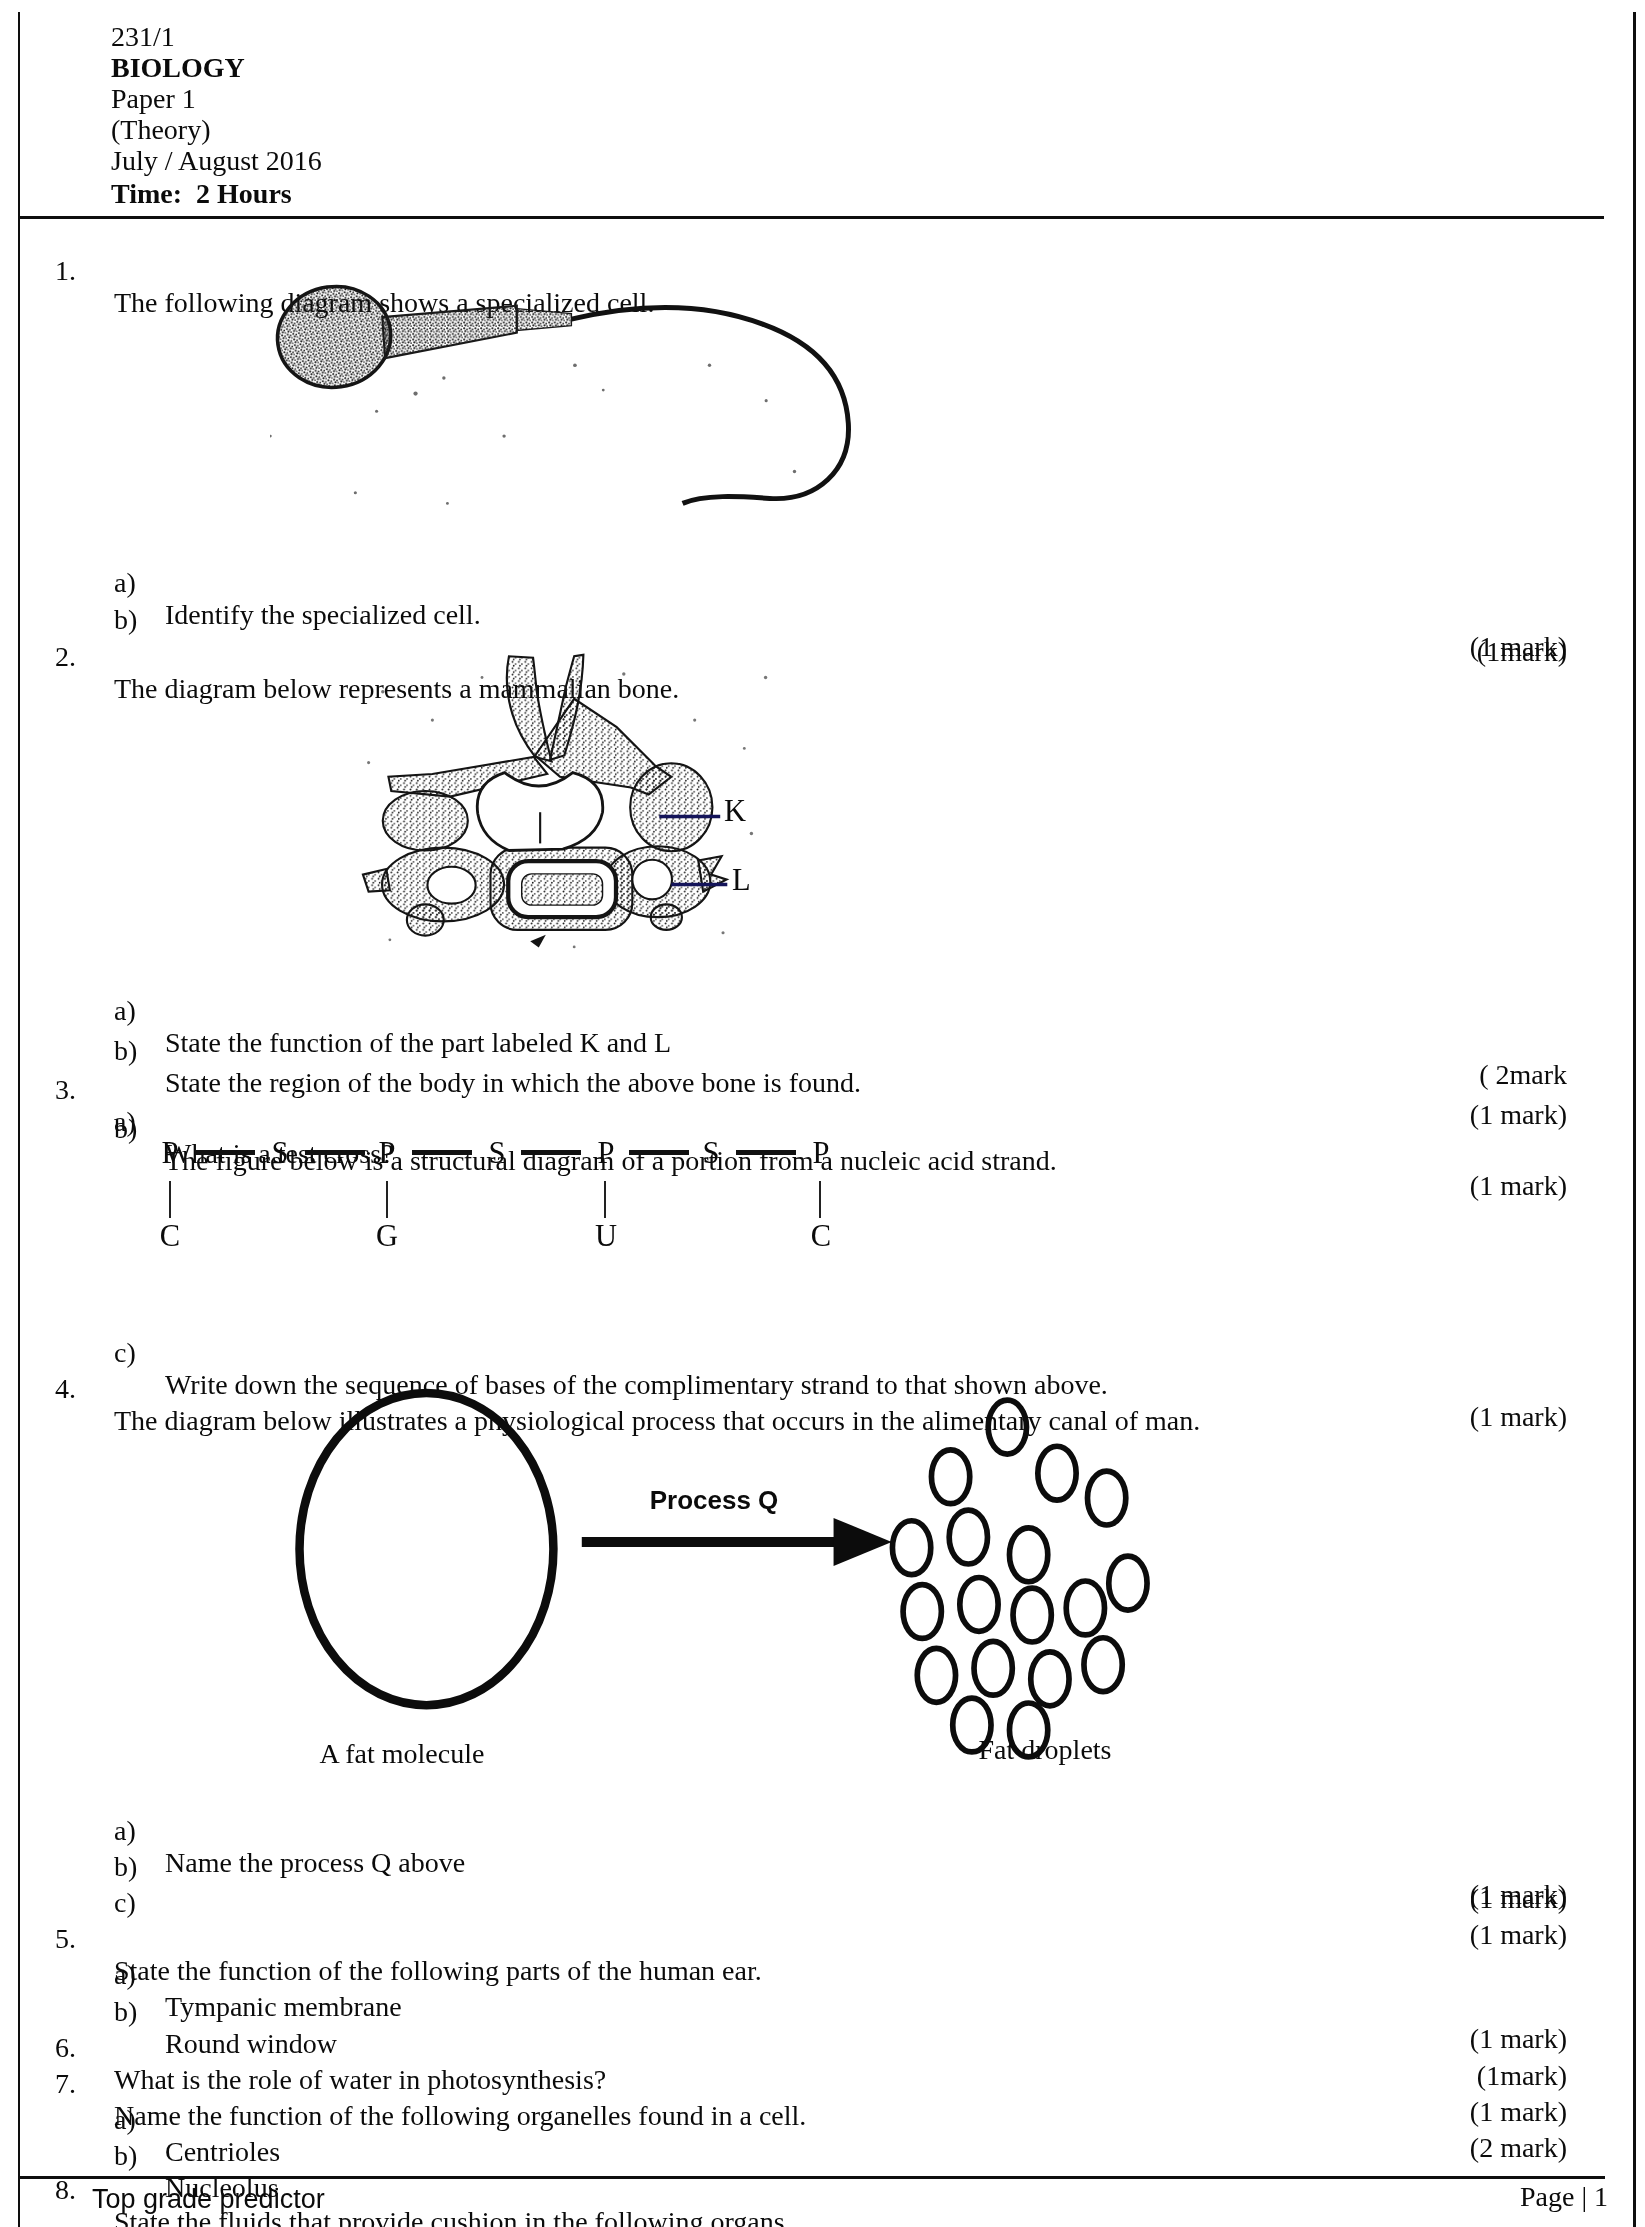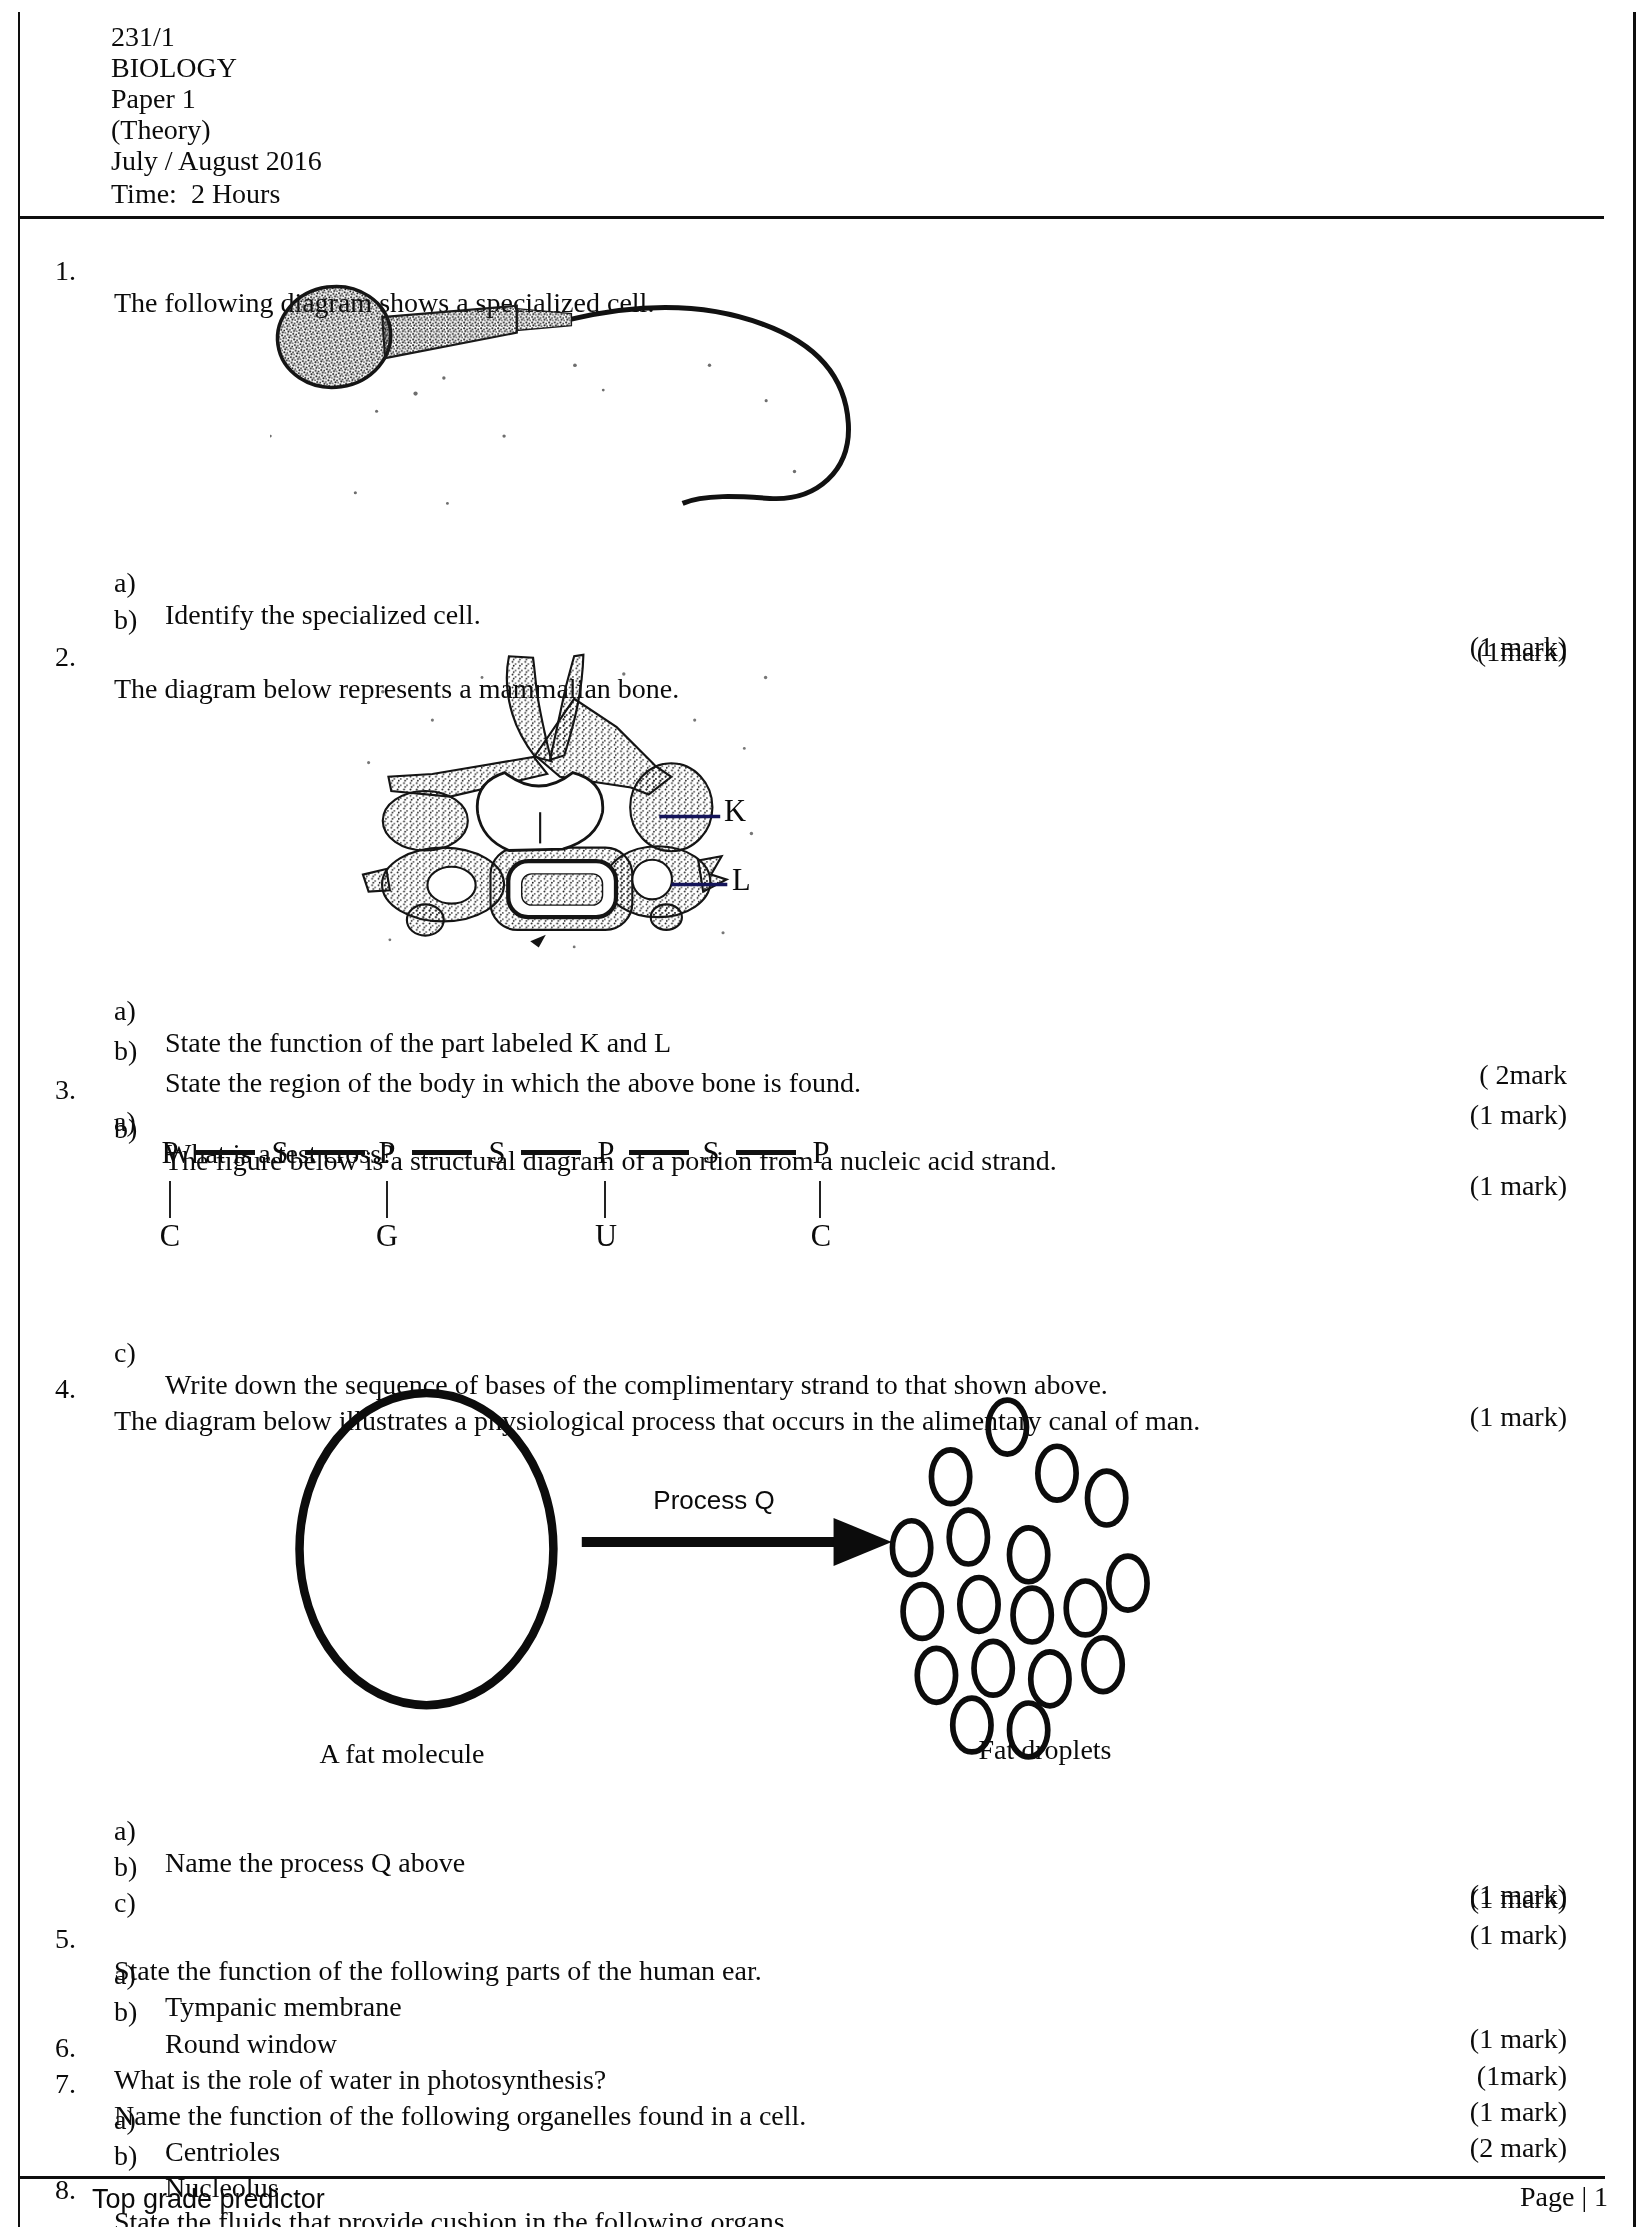--- a/index.html
+++ b/index.html
@@ -5,32 +5,32 @@
   html,body{margin:0;padding:0;background:#ffffff;}
   .page{
     position:relative; width:1646px; height:2227px; background:#ffffff;
     font-family:"Liberation Serif", serif; color:#0b0b0b; overflow:hidden;margin-top:12px;
   }
   .vborder{position:absolute;top:0;height:2227px;background:#0e0e0e;}
   .vborder.left{left:18px;width:2.1px;}
   .vborder.right{left:1633px;width:2.8px;}
   .hrule{position:absolute;background:#0e0e0e;height:2.8px;}
   .hdr{position:absolute;left:111px;font-size:28px;white-space:pre;line-height:31px;}
-  .hdr.b{font-weight:normal;}
+  .hdr.b{font-weight:bold;}
   .row{position:absolute;left:0;width:1646px;height:35px;font-size:28px;white-space:pre;}
   .row .qn{position:absolute;left:55px;}
   .row .qs{position:absolute;left:114px;}
   .row .qt{position:absolute;left:165px;}
   .row.noindent .qt{left:114px;}
   .row .qm{position:absolute;right:79px;}
   .nletter{position:absolute;font-size:30.5px;transform:translateX(-50%);}
   .ndash{position:absolute;height:5px;background:#111;}
   .nbar{position:absolute;width:2.1px;height:37px;background:#222;}
   .figlabel{position:absolute;font-size:28px;transform:translateX(-50%);white-space:pre;}
-  .processq{position:absolute;font-family:"Liberation Sans",sans-serif;font-weight:normal;
+  .processq{position:absolute;font-family:"Liberation Sans",sans-serif;font-weight:bold;
             font-size:26px;transform:translateX(-50%);white-space:pre;}
   .kl{position:absolute;font-size:30.5px;white-space:pre;}
   .footer-left{position:absolute;left:92px;top:2172px;font-family:"Liberation Sans",sans-serif;
                font-size:27px;white-space:pre;}
   .footer-right{position:absolute;right:38px;top:2169px;font-size:28px;white-space:pre;}
   svg{position:absolute;}
 </style>
 </head>
 <body>
 

